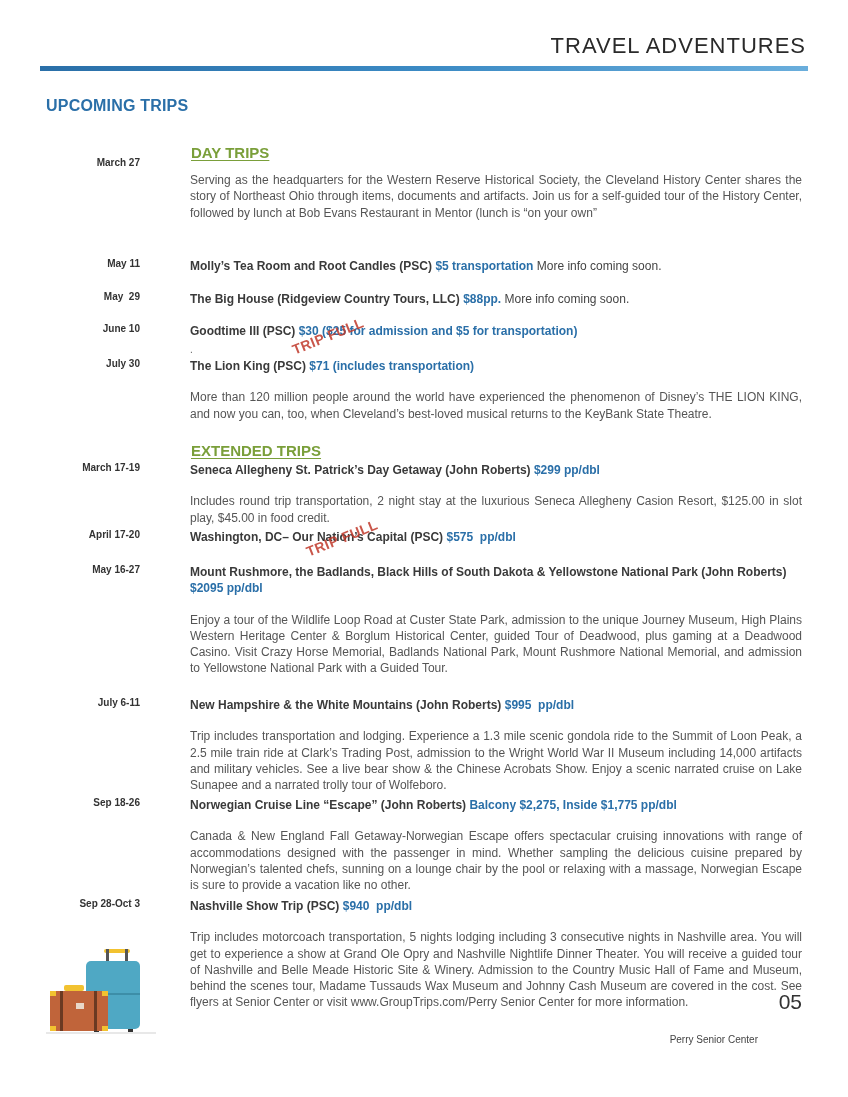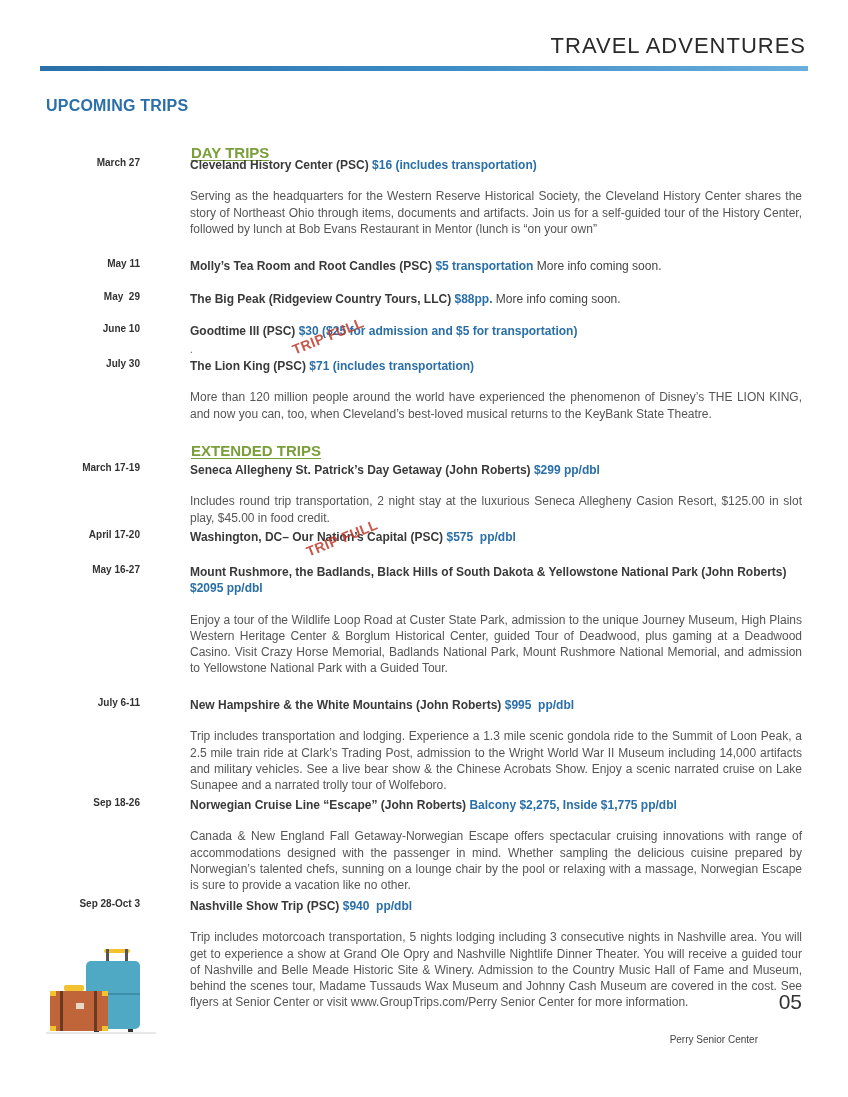--- a/index.html
+++ b/index.html
@@ -33,36 +33,35 @@
 
 <div class="page-title">TRAVEL ADVENTURES</div>
 <div class="rule"></div>
 <div class="section-heading">UPCOMING TRIPS</div>
 
 <div class="cat" style="top:144px;text-align:right;">DAY TRIPS</div>
 
 <div class="trip" style="top:157px;">
   <div class="date">March 27</div>
   <div class="body">
-    <div><span class="title-line">Cleveland History Center (PSC)</span> <span class="price">$16 (includes transportation)</span></div>
     <div class="desc">Serving as the headquarters for the Western Reserve Historical Society, the Cleveland History Center shares the story of Northeast Ohio through items, documents and artifacts. Join us for a self-guided tour of the History Center, followed by lunch at Bob Evans Restaurant in Mentor (lunch is “on your own”</div>
   </div>
 </div>
 
 <div class="trip" style="top:258px;">
   <div class="date">May 11</div>
   <div class="body">
     <div><span class="title-line">Molly’s Tea Room and Root Candles (PSC)</span> <span class="price">$5 transportation</span> <span class="note">More info coming soon.</span></div>
   </div>
 </div>
 
 <div class="trip" style="top:291px;">
   <div class="date" style="white-space:pre;">May  29</div>
   <div class="body">
-    <div><span class="title-line">The Big Peak (Ridgeview Country Tours, LLC)</span> <span class="price">$88pp.</span> <span class="note">More info coming soon.</span></div>
+    <div><span class="title-line">The Big House (Ridgeview Country Tours, LLC)</span> <span class="price">$88pp.</span> <span class="note">More info coming soon.</span></div>
   </div>
 </div>
 
 <div class="trip" style="top:323px;">
   <div class="date">June 10</div>
   <div class="body">
     <div><span class="title-line">Goodtime III (PSC)</span> <span class="price">$30 ($25 for admission and $5 for transportation)</span></div>
   </div>
 </div>
 <div class="stamp" style="left:290px; top:328px;">TRIP FULL</div>

